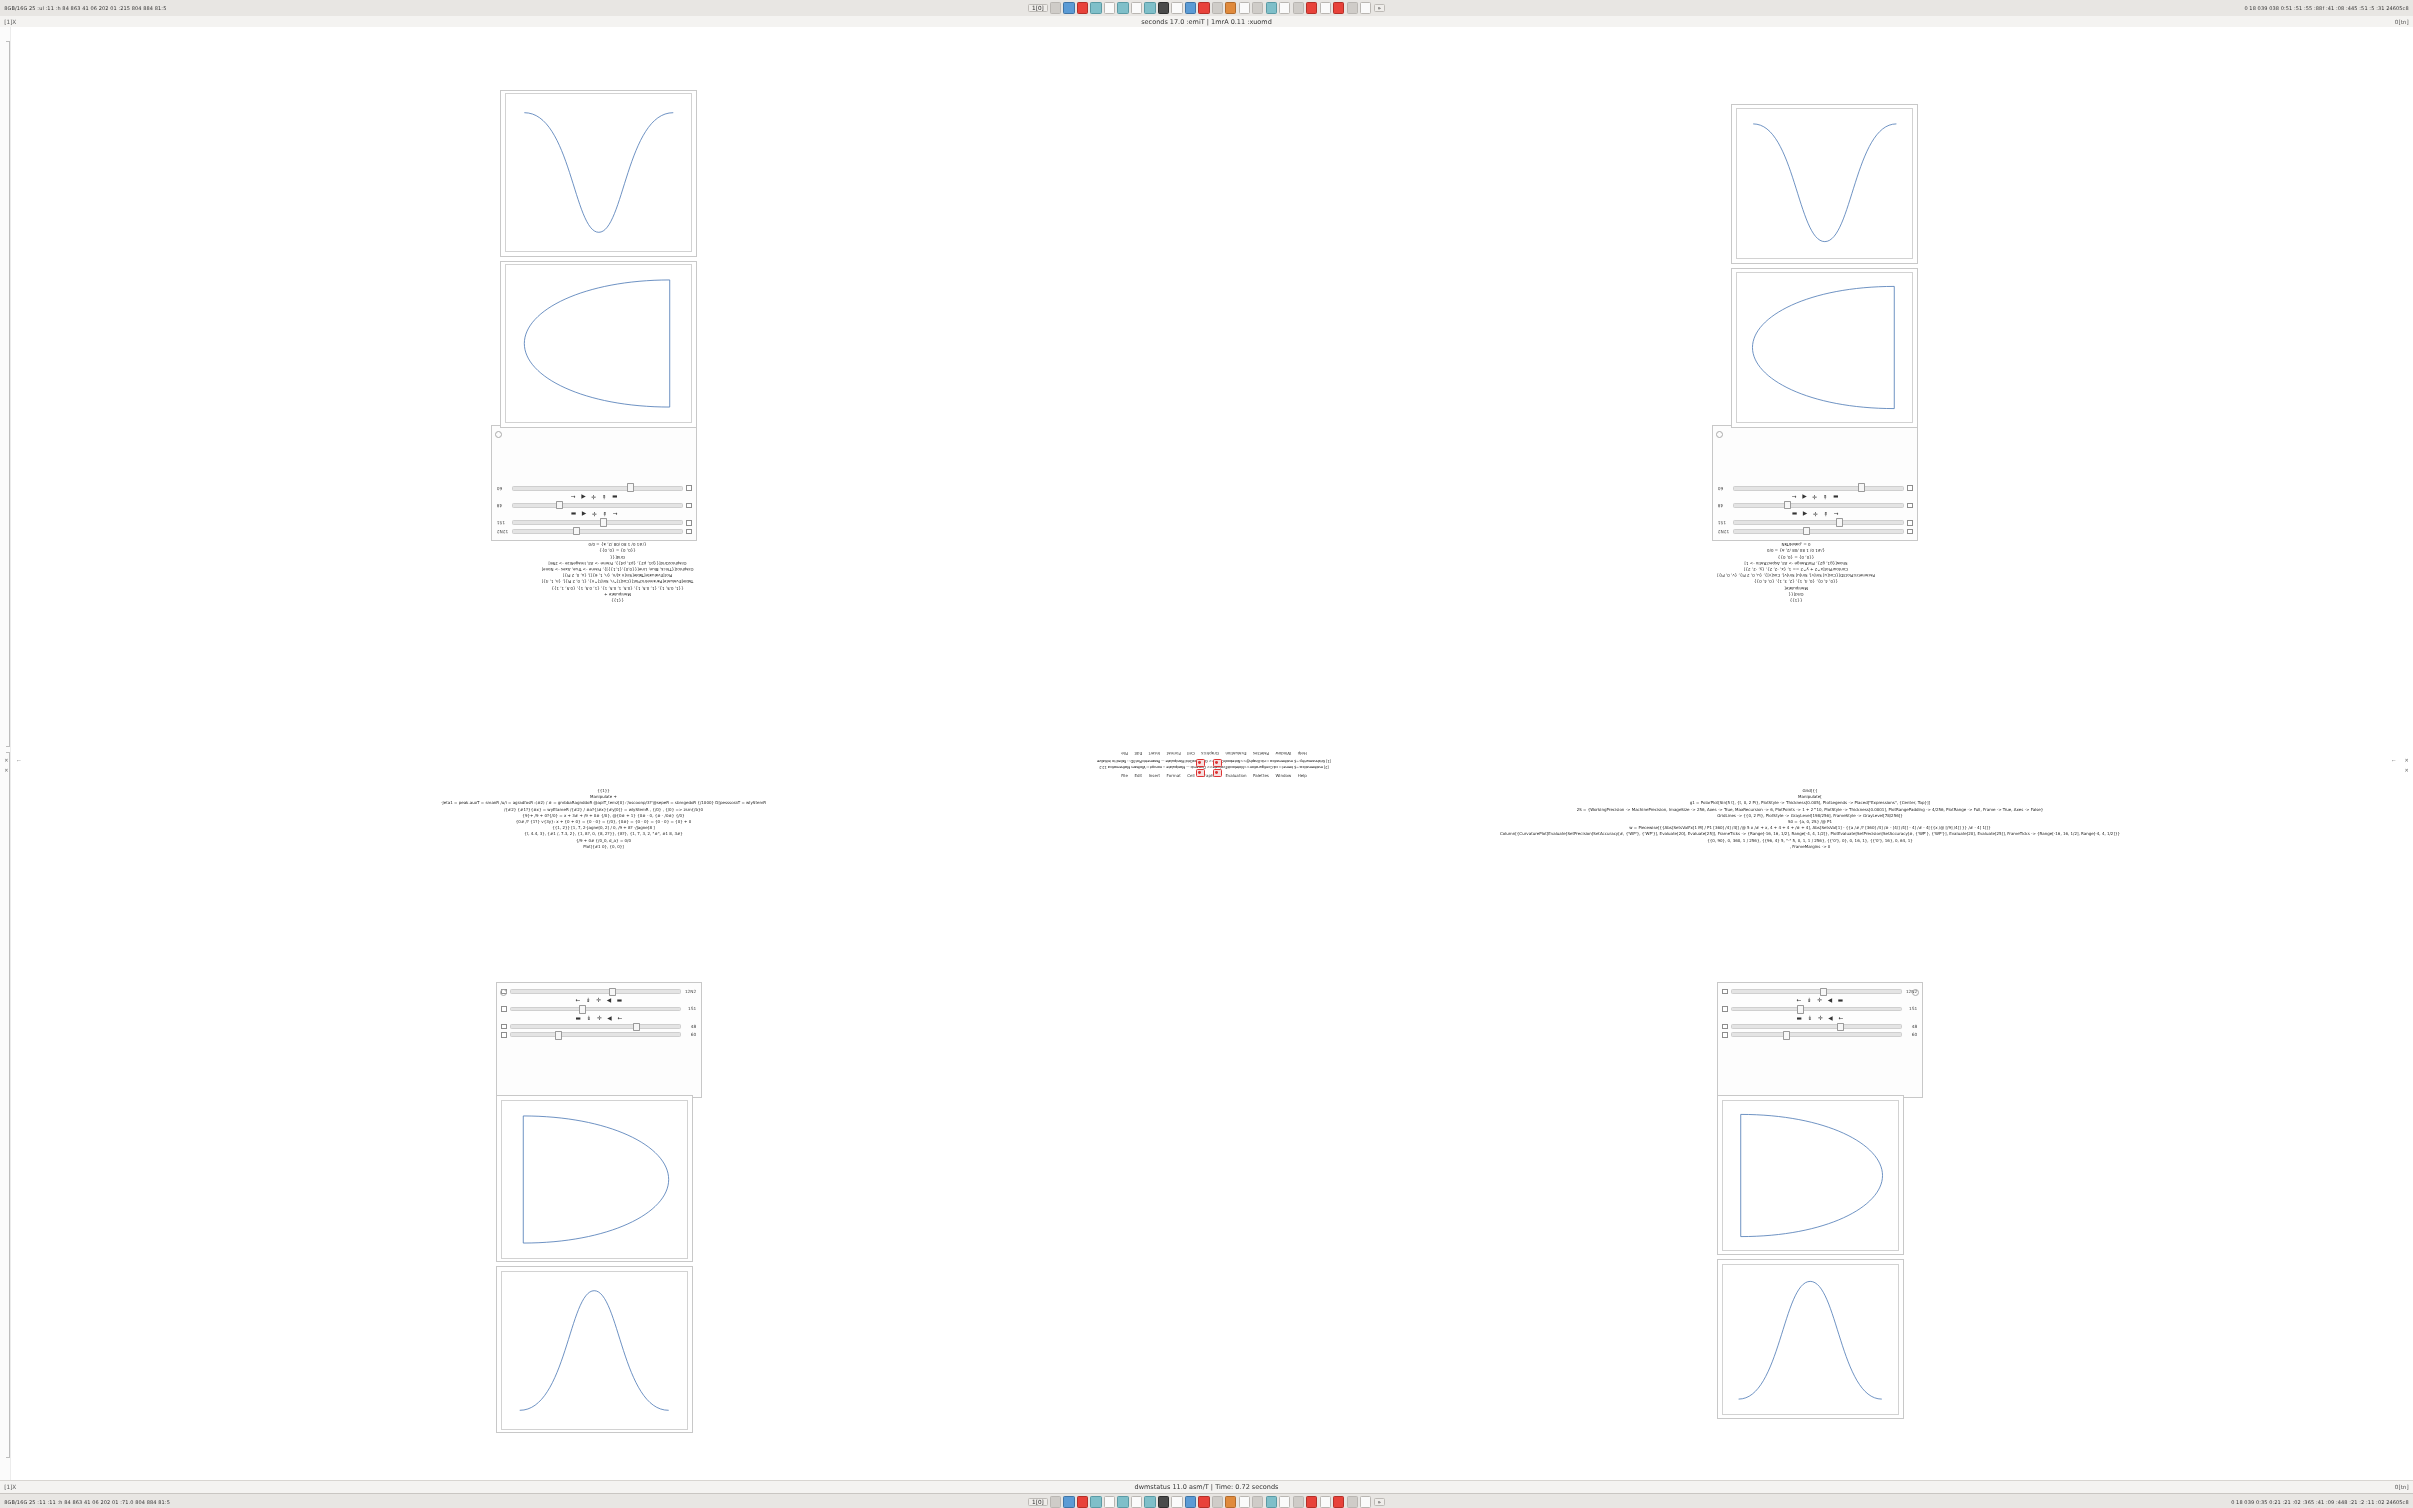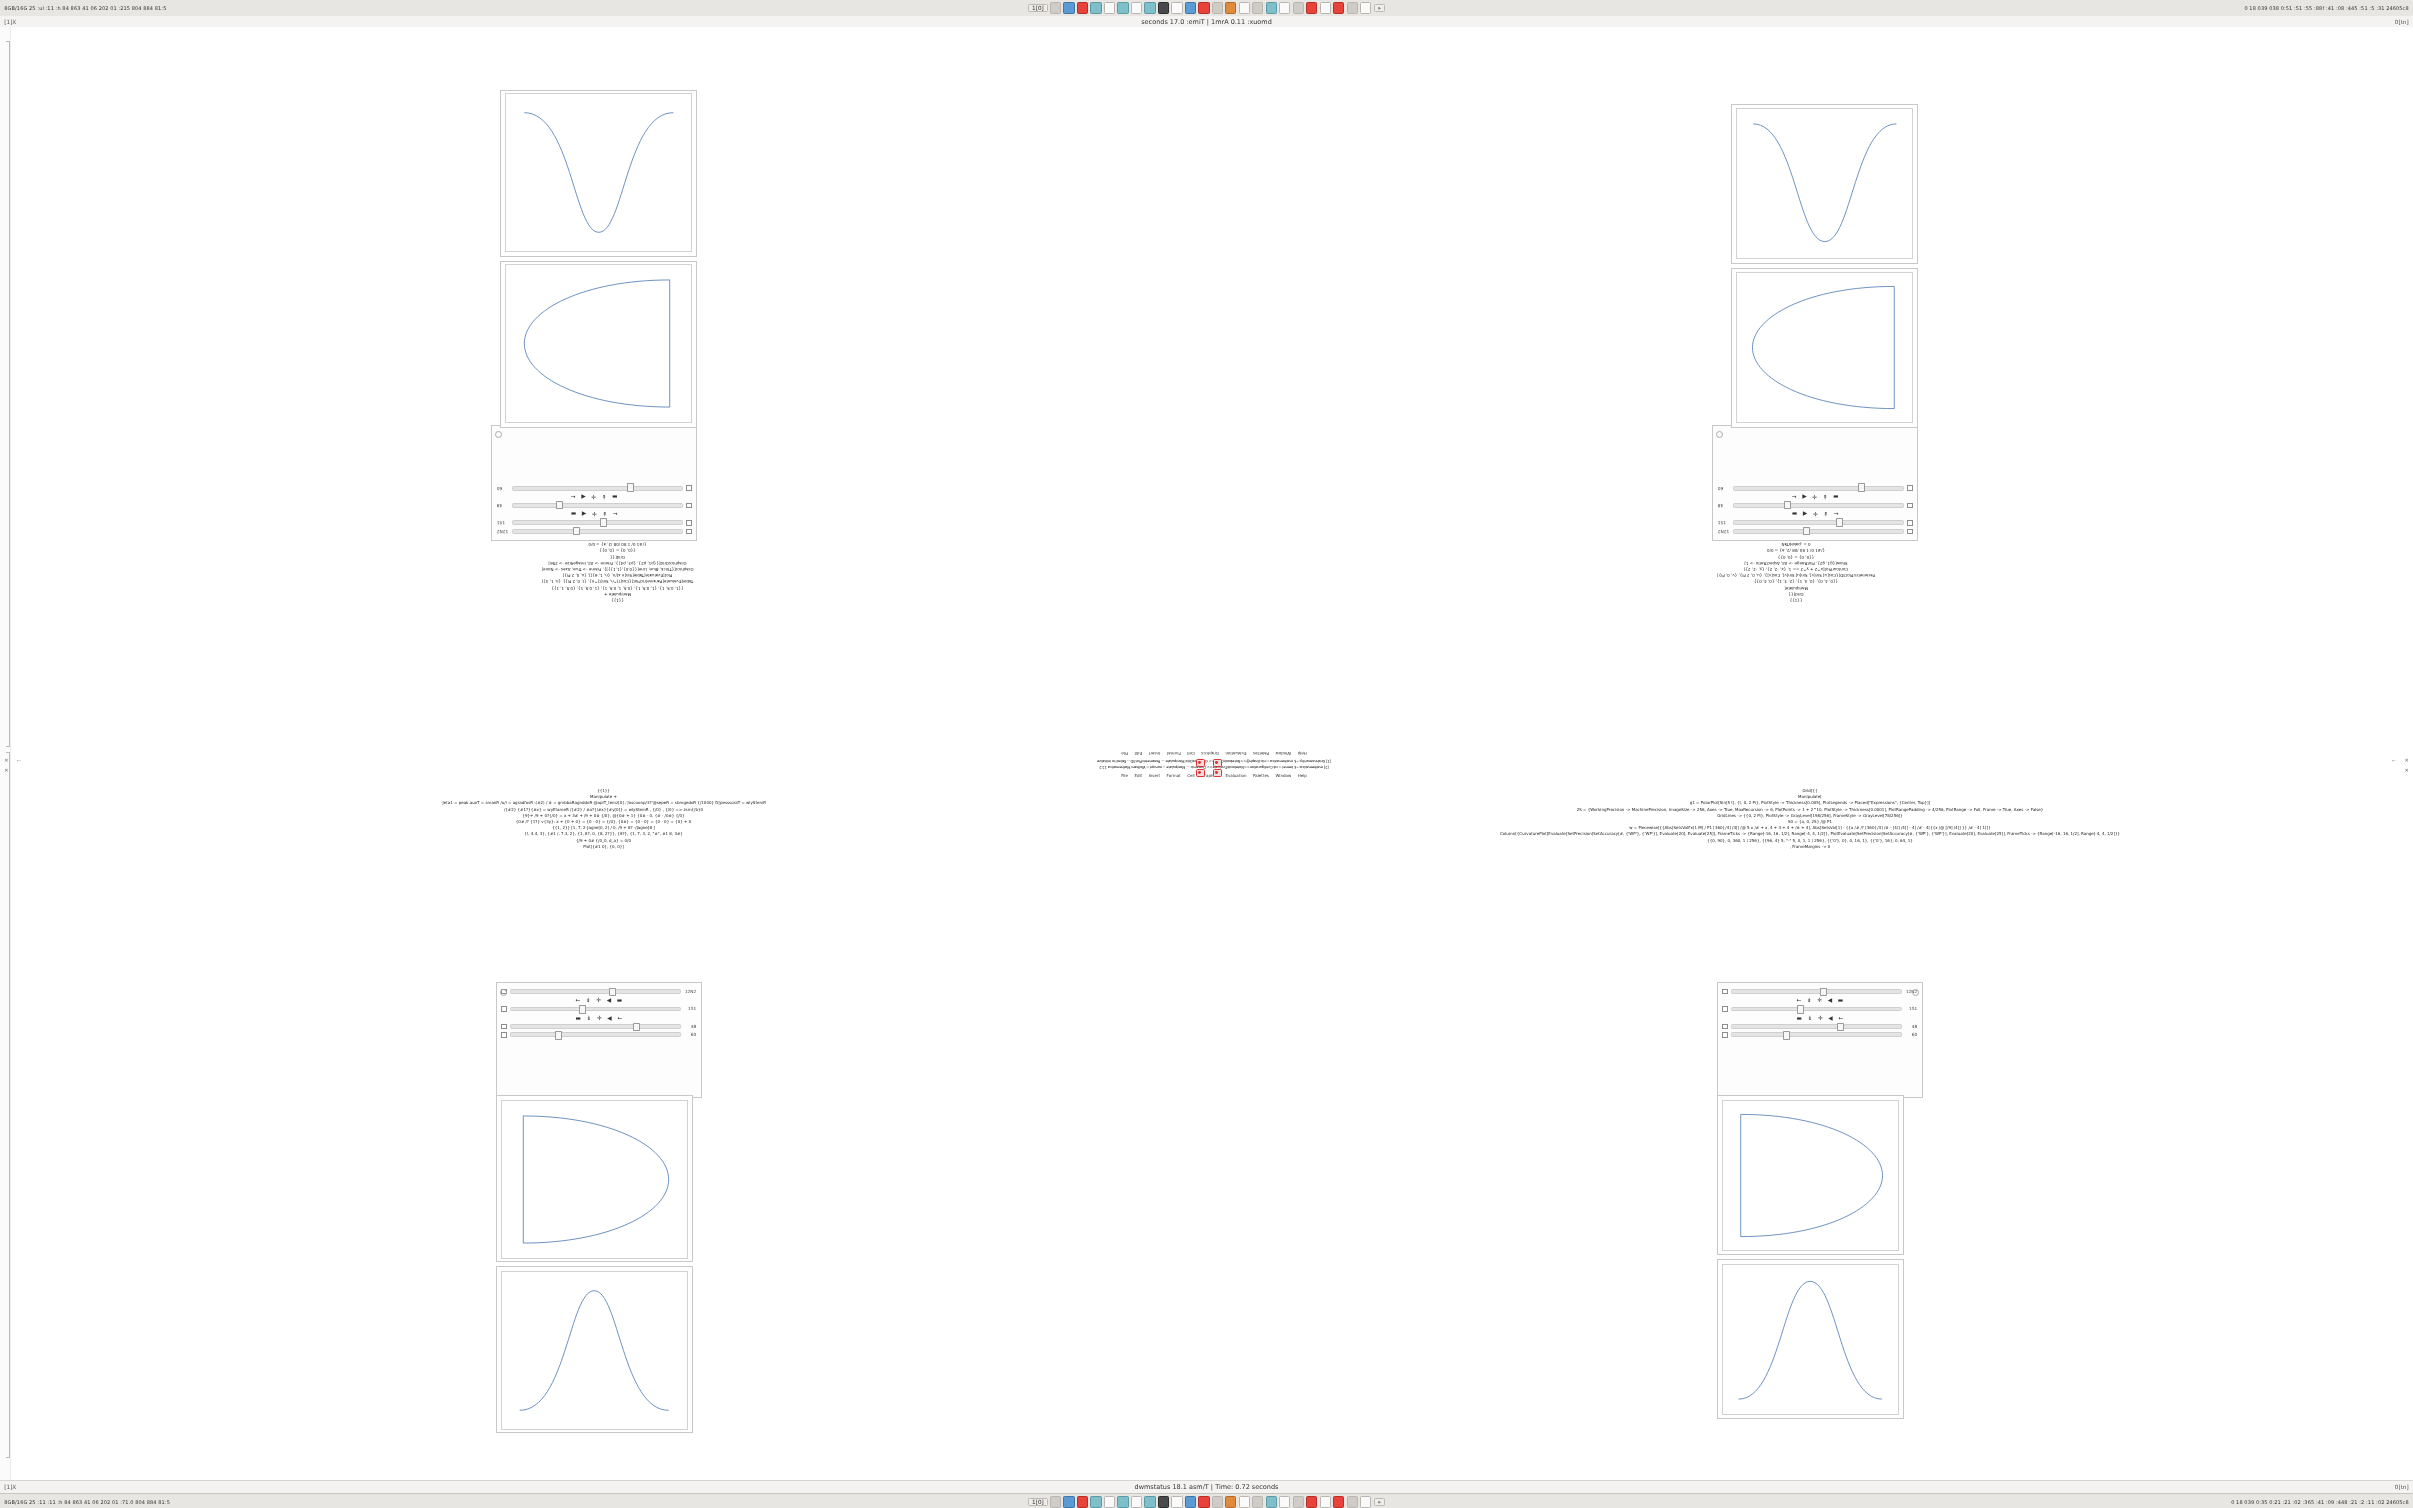--- a/index.html
+++ b/index.html
@@ -468,21 +468,21 @@
     <span class="wmctl" style="left:4.3px;top:730px;">✕</span>
     <span class="wmctl" style="left:4.3px;top:740px;">✕</span>
     <span class="wmctl" style="left:17px;top:730px;">⌐</span>
     <span class="wmctl" style="right:17px;top:730px;">⌐</span>
     <span class="wmctl" style="right:4.3px;top:730px;">✕</span>
     <span class="wmctl" style="right:4.3px;top:740px;">✕</span>
   </div>
 
   <div class="winbar" style="top:1480px;border-top:0.7px solid #d8d5d1;border-bottom:none;">
     <span class="wleft">[1]X</span>
-    <span>dwmstatus 18.1 asm/T | Time: 0.72 seconds</span>
+    <span>dwmstatus 11.0 asm/T | Time: 0.72 seconds</span>
     <span class="wright">0[tn]</span>
   </div>
 
   <div class="panel bottom">
     <div class="pleft">
       <span class="sysmon">8GB/16G 25 :11 :11 :h 84 863 41 06 202 01 :71.0 804 884 81:5</span>
     </div>
     <div class="pcenter">
       <span class="pill">1[0]</span>
       <span class="tray-icon grey"></span>

